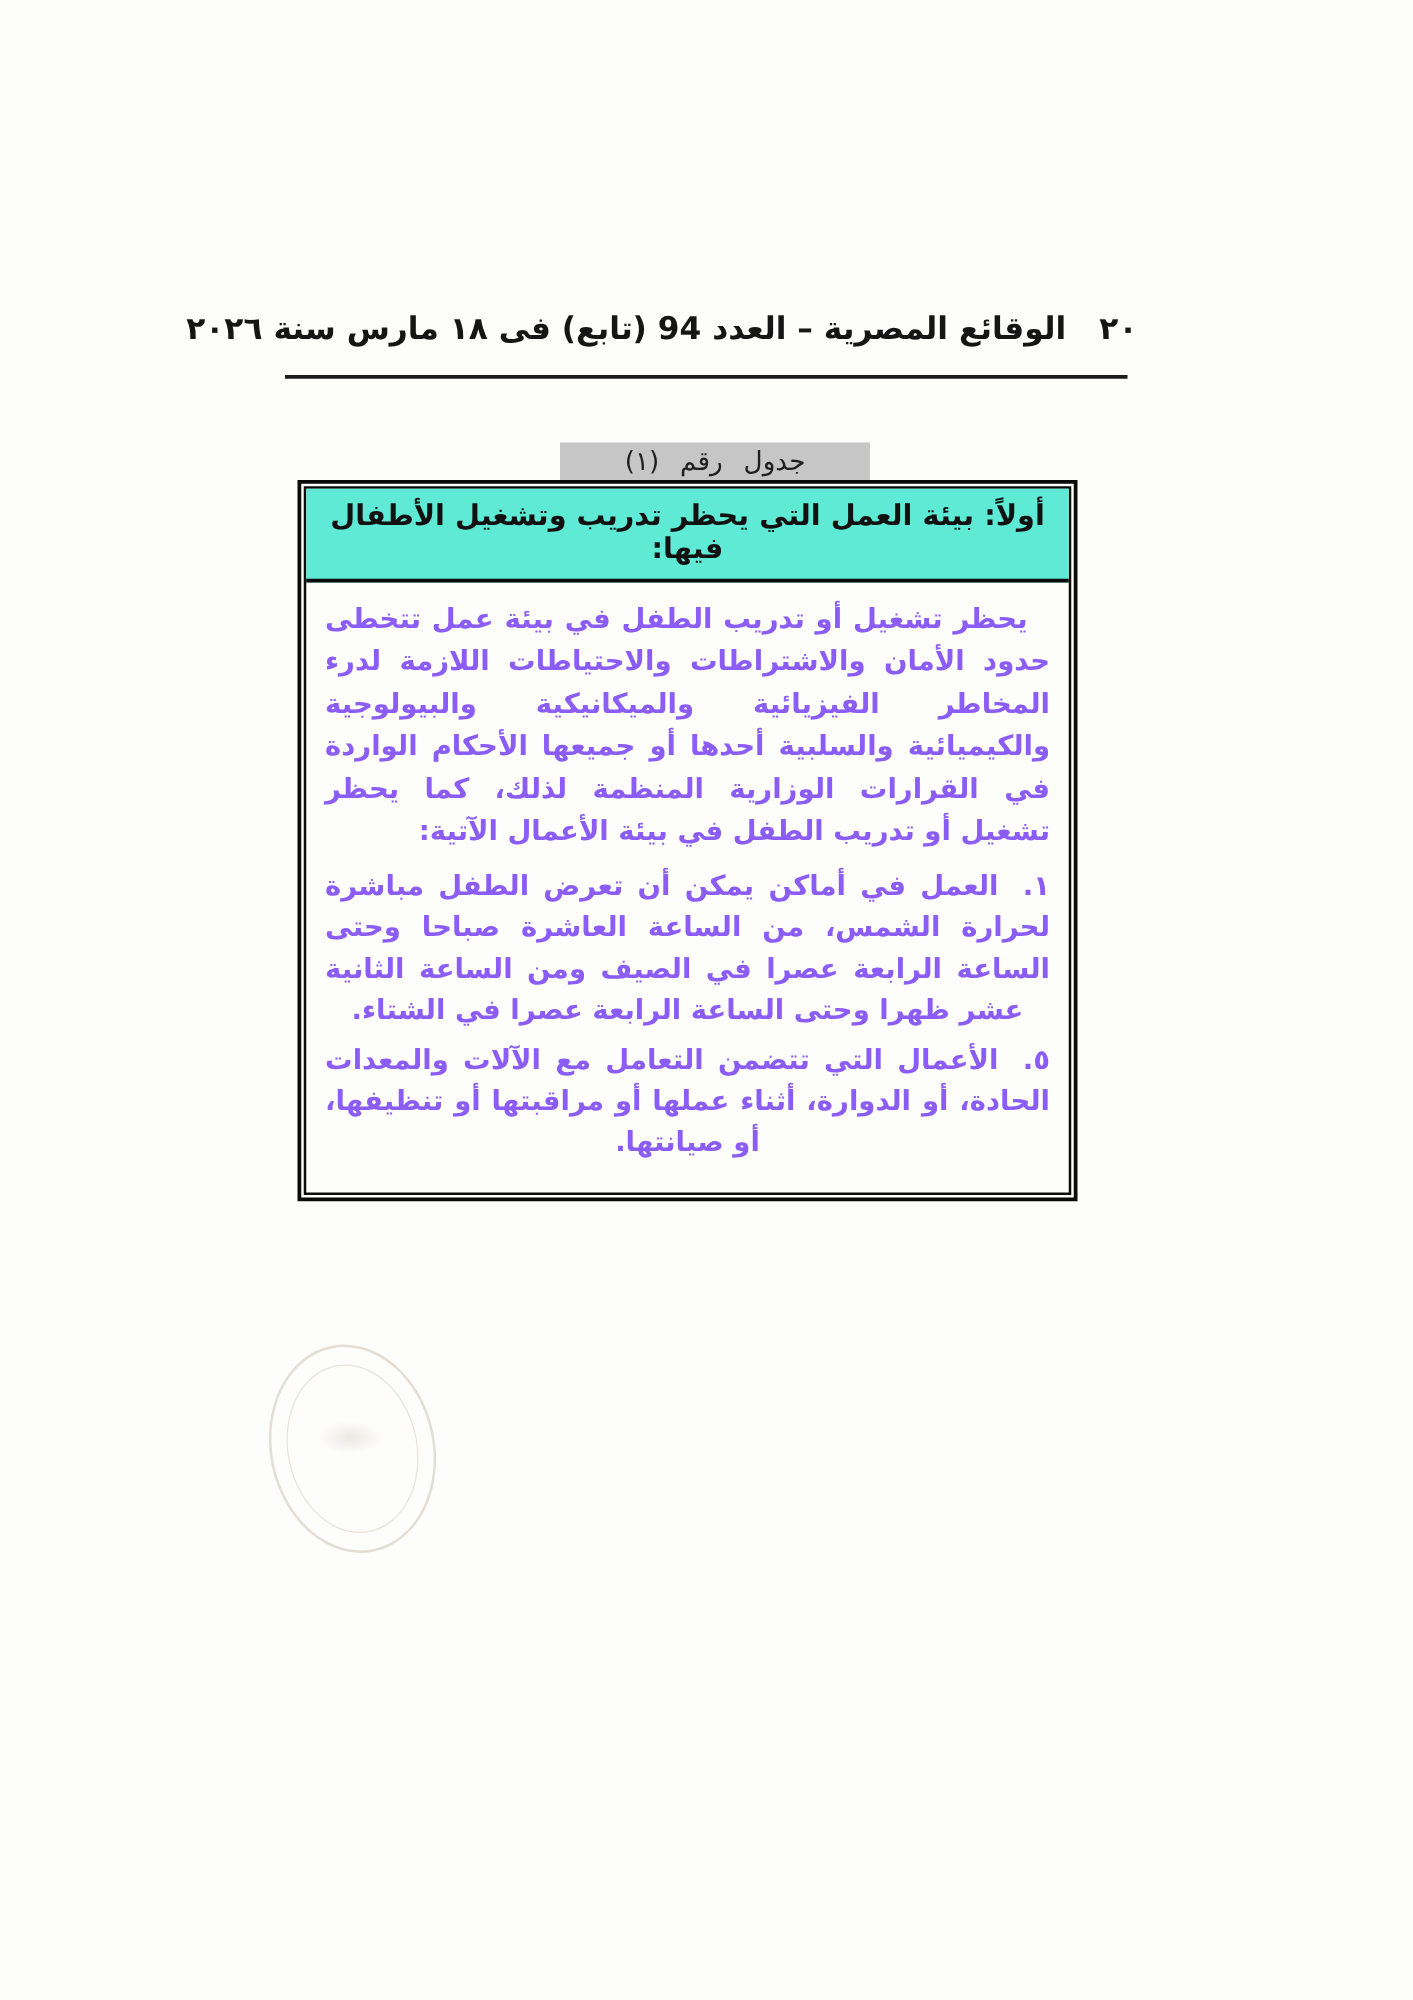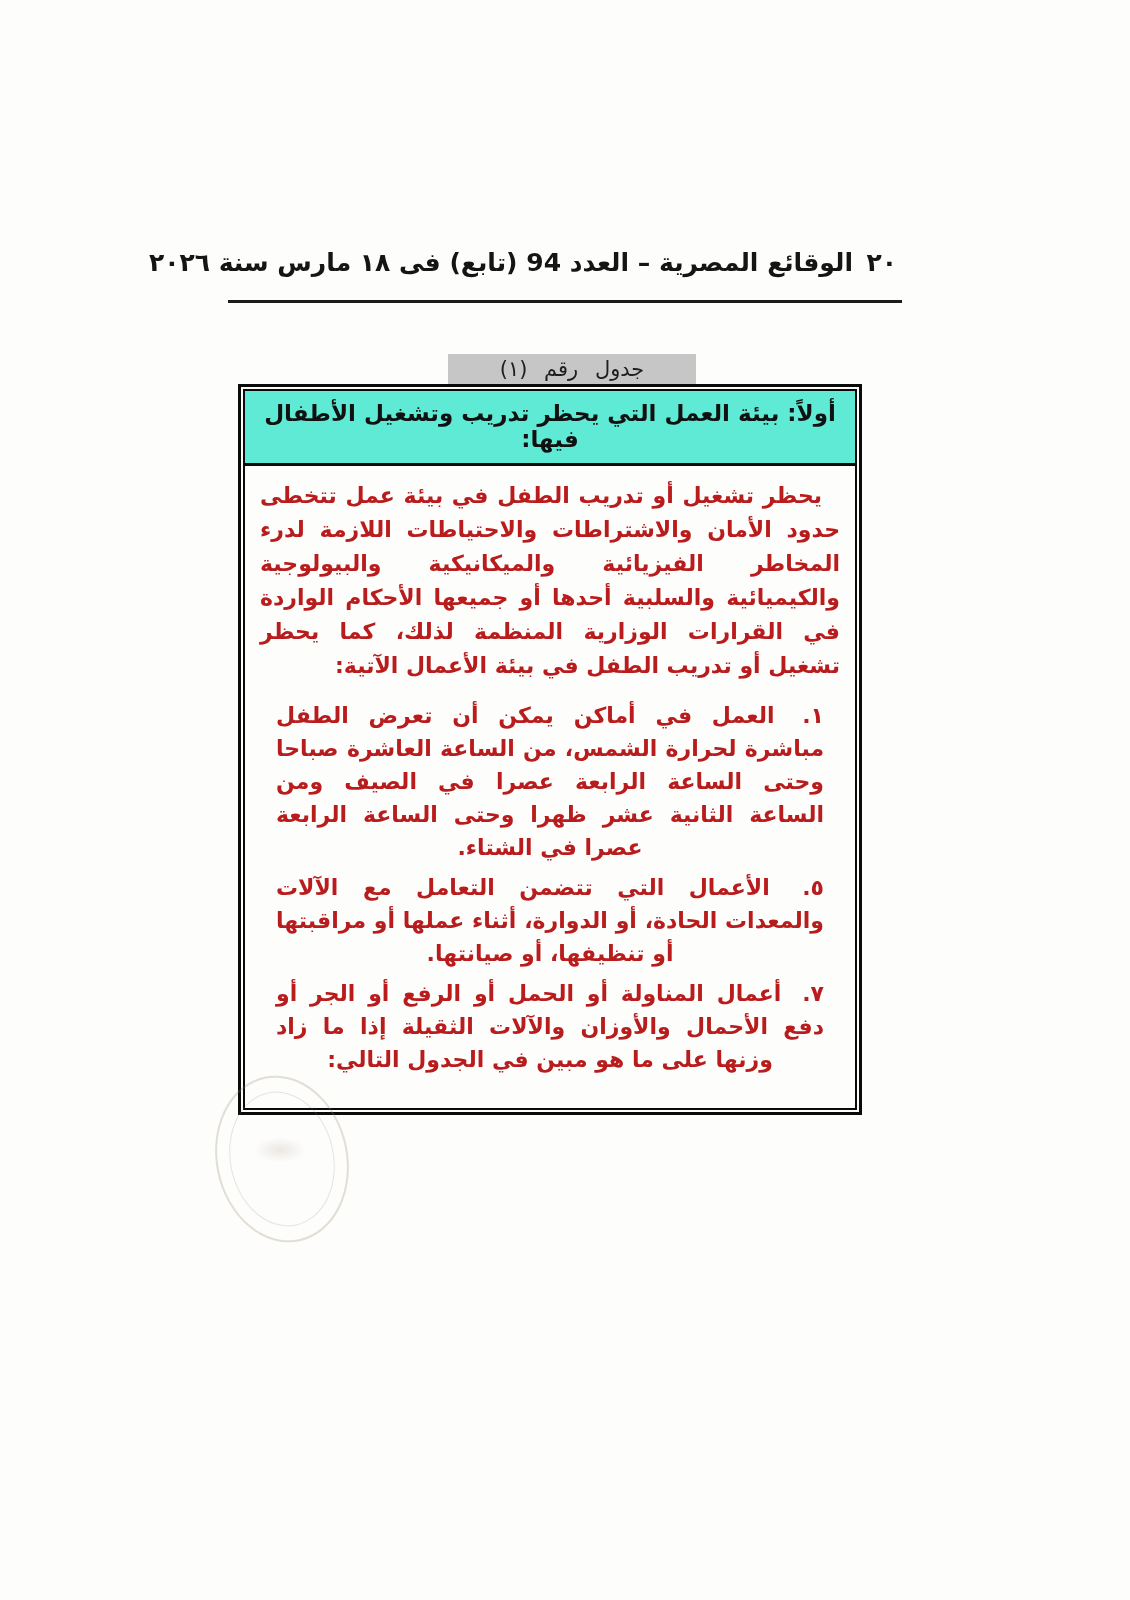--- a/index.html
+++ b/index.html
@@ -8,21 +8,21 @@
     font-family:"DejaVu Sans", sans-serif;color:#151515;
   }
   .page{position:relative;width:1130px;height:1600px;background:#fdfdfc;}
 
   
   .runhead-title{
     position:absolute;top:248px;right:277px;white-space:nowrap;
     font-size:25px;font-weight:bold;direction:rtl;letter-spacing:.5px;
   }
   .runhead-pagenum{
-    position:absolute;top:248px;right:233px;font-size:25px;font-weight:bold;direction:rtl;
+    position:absolute;top:248px;right:220px;font-size:25px;font-weight:bold;direction:rtl;
   }
   .runhead-rule{
     position:absolute;top:300px;left:228px;width:674px;height:3px;background:#1c1c1c;
   }
 
   
   .table-label{
     position:absolute;top:354px;left:448px;width:248px;height:40px;
     background:#c6c6c6;direction:rtl;text-align:center;
     font-size:21px;line-height:30px;color:#1f1f1f;word-spacing:10px;
@@ -33,26 +33,26 @@
     position:absolute;top:384px;left:238px;width:624px;
     border:3px solid #0b0b0b;padding:2px;background:#fdfdfc;box-sizing:border-box;
   }
   .box-inner{border:2px solid #0b0b0b;}
   .box-header{
     background:#5eead4;border-bottom:3px solid #0b0b0b;
     direction:rtl;text-align:center;font-size:23px;font-weight:bold;
     padding:9px 6px 11px;color:#111;
   }
   .box-body{
-    direction:rtl;padding:13px 15px 16px;font-size:22px;font-weight:bold;color:#b91c1c;
+    direction:rtl;padding:13px 15px 16px;font-size:22px;font-weight:bold;color:#8b5cf6;
   }
   .intro{
     margin:0 0 10px;text-align:justify;line-height:34px;text-indent:18px;
   }
-  .items{margin:16px;}
+  .items{margin:0;}
   .item{
     margin:0 0 7px;text-align:justify;text-align-last:center;line-height:33px;
   }
   .item:nth-child(6){text-align-last:auto;}
   .item .num{margin-left:8px;}
 
   
   .stamp{
     position:absolute;top:1075px;left:216px;width:132px;height:168px;
     pointer-events:none;opacity:.45;
@@ -90,21 +90,20 @@
         <p class="intro">يحظر تشغيل أو تدريب الطفل في بيئة عمل تتخطى حدود الأمان والاشتراطات والاحتياطات اللازمة لدرء المخاطر الفيزيائية والميكانيكية والبيولوجية والكيميائية والسلبية أحدها أو جميعها الأحكام الواردة في القرارات الوزارية المنظمة لذلك، كما يحظر تشغيل أو تدريب الطفل في بيئة الأعمال الآتية:</p>
         <div class="items">
   <div class="item"><span class="num">١.</span><span> العمل في أماكن يمكن أن تعرض الطفل مباشرة لحرارة الشمس، من الساعة العاشرة صباحا وحتى الساعة الرابعة عصرا في الصيف ومن الساعة الثانية عشر ظهرا وحتى الساعة الرابعة عصرا في الشتاء.</span></div>
 
 
 
 
   <div class="item"><span class="num">٥.</span><span> الأعمال التي تتضمن التعامل مع الآلات والمعدات الحادة، أو الدوارة، أثناء عملها أو مراقبتها أو تنظيفها، أو صيانتها.</span></div>
 
 
-  <div class="item"><span class="num">٧.</span><span> أعمال المناولة أو الحمل أو الرفع أو الجر أو دفع الأحمال والأوزان والآلات الثقيلة إذا ما زاد وزنها على ما هو مبين في الجدول التالي:</span></div>
 </div>
       </div>
     </div>
   </div>
 
   <div class="stamp">
     <div class="ring-outer"></div>
     <div class="ring-inner"></div>
     <div class="smudge"></div>
   </div>

